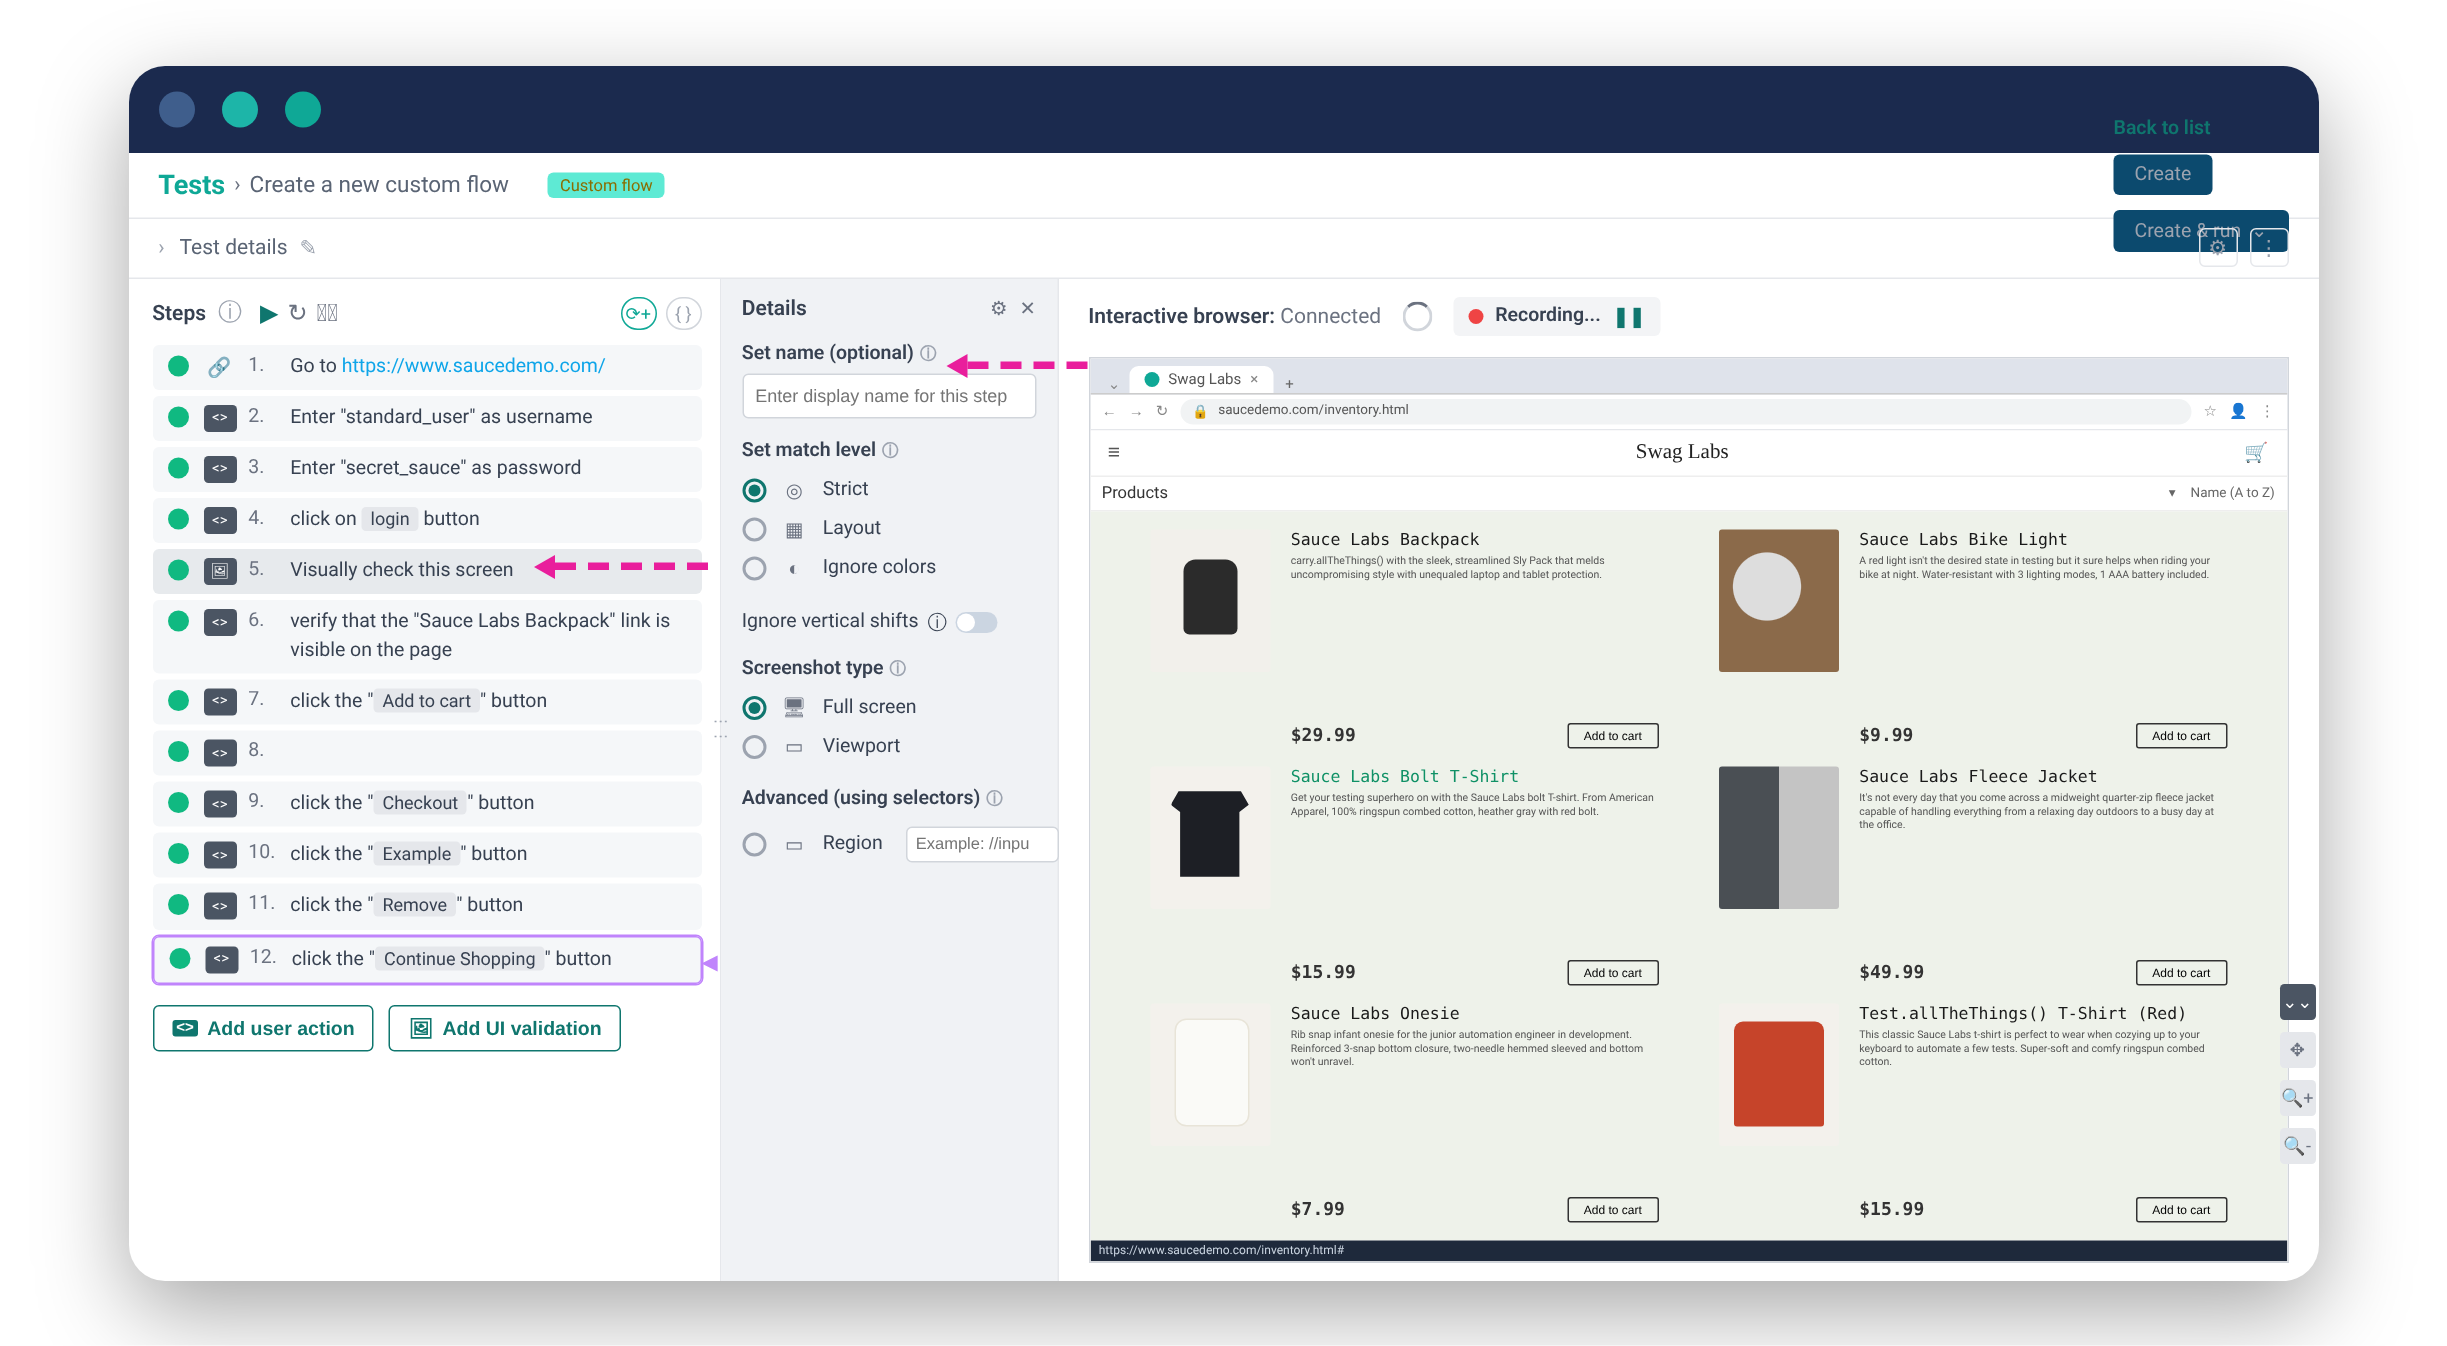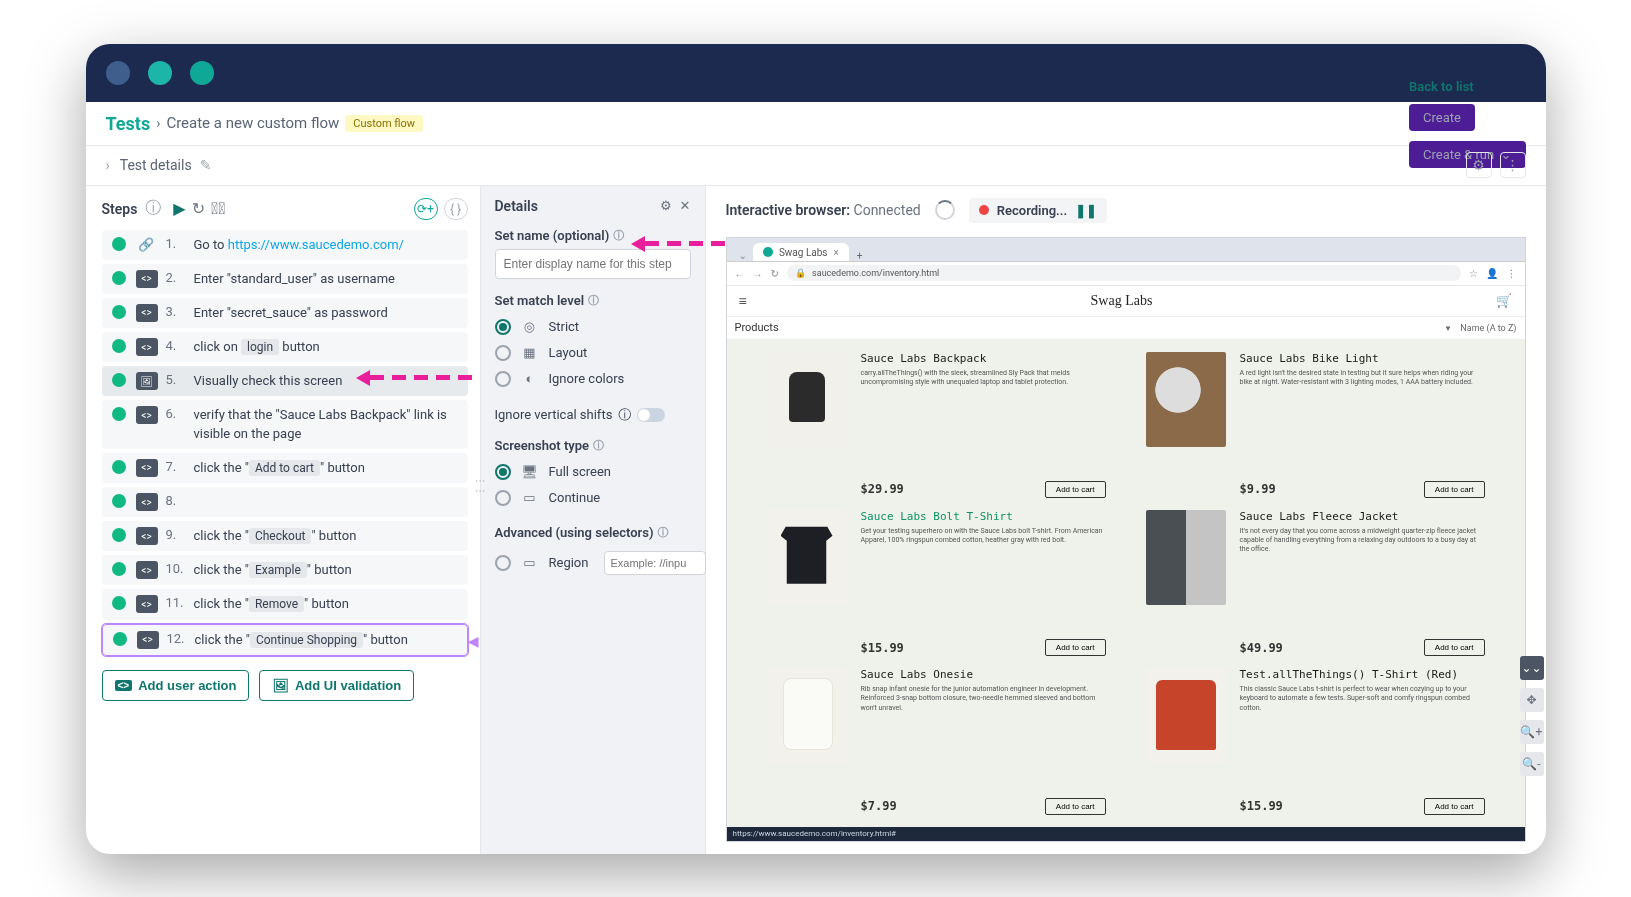--- a/index.html
+++ b/index.html
@@ -7,24 +7,24 @@
 .app-window { width: 1460px; height: 810px; border-radius: 24px; overflow: hidden; box-shadow: 0 20px 60px rgba(0,0,0,.35); position: relative; background: #fff; }
 .titlebar { height: 58px; background: #1b2a4e; display: flex; align-items: center; padding: 0 20px; gap: 18px; }
 .dot { width: 24px; height: 24px; border-radius: 50%; }
 .dot.blue { background: #3f5e8c; }
 .dot.teal1 { background: #1db5a8; }
 .dot.teal2 { background: #0fa896; }
 .header { height: 44px; display: flex; align-items: center; padding: 0 20px; border-bottom: 1px solid #e5e7eb; }
 .header .title { color: #0fa896; font-weight: 700; font-size: 18px; }
 .header .chev { color: #6b7280; margin: 0 6px; font-size: 14px; }
 .header .subtitle { color: #5a6474; font-size: 15px; }
-.badge-flow { background: #fef9c3; color: #8a6d00; font-size: 11px; padding: 2px 8px; border-radius: 4px; margin-left: 6px; text-align: right; }
+.badge-flow { background: #5eead4; color: #8a6d00; font-size: 11px; padding: 2px 8px; border-radius: 4px; margin-left: 26px; text-align: right; }
 .header .right { margin-left: auto; display: flex; align-items: flex-start; gap: 10px; flex-direction: column; }
 .header .back { color: #0f766e; font-weight: 600; font-size: 13px; }
-.btn-disabled { background: #4c1d95; color: #9ca3af; padding: 6px 14px; border-radius: 4px; font-size: 13px; cursor: not-allowed; }
+.btn-disabled { background: #0c4a6e; color: #9ca3af; padding: 6px 14px; border-radius: 4px; font-size: 13px; cursor: not-allowed; }
 .subheader { height: 40px; display: flex; align-items: center; padding: 0 20px; border-bottom: 1px solid #e5e7eb; color: #5a6474; font-size: 14px; }
 .subheader .chev2 { color: #9ca3af; margin-right: 10px; }
 .subheader .edit-icon { color: #9ca3af; margin-left: 8px; cursor: pointer; }
 .subheader .right2 { margin-left: auto; display: flex; gap: 8px; align-items: center; }
 .icon-box { width: 26px; height: 26px; border: 1px solid #e5e7eb; border-radius: 4px; display: inline-flex; align-items: center; justify-content: center; color: #9ca3af; font-size: 14px; }
 .main { display: flex; height: calc(100% - 58px - 44px - 40px); position: relative; }
 .steps-panel { width: 395px; border-right: 1px solid #e5e7eb; padding: 12px 12px 12px 16px; overflow: hidden; position: relative; }
 .steps-head { display: flex; align-items: center; gap: 8px; margin-bottom: 10px; }
 .steps-head .label { font-weight: 600; font-size: 14px; color: #374151; }
 .steps-head .info { color: #9ca3af; }
@@ -339,21 +339,21 @@
           <span class="info">ⓘ</span>
         </div>
       <div class="radio-row">
           <span class="radio checked"></span>
           <span class="radio-icon">🖥</span>
           <span>Full screen</span>
         </div>
       <div class="radio-row">
           <span class="radio"></span>
           <span class="radio-icon">▭</span>
-          <span>Continue</span>
+          <span>Viewport</span>
         </div>
 
       <div class="section-label">
           <span>Advanced (using selectors)</span>
           <span class="info">ⓘ</span>
         </div>
       <div class="radio-row">
           <span class="radio"></span>
           <span class="radio-icon">▭</span>
           <span>Region</span>

